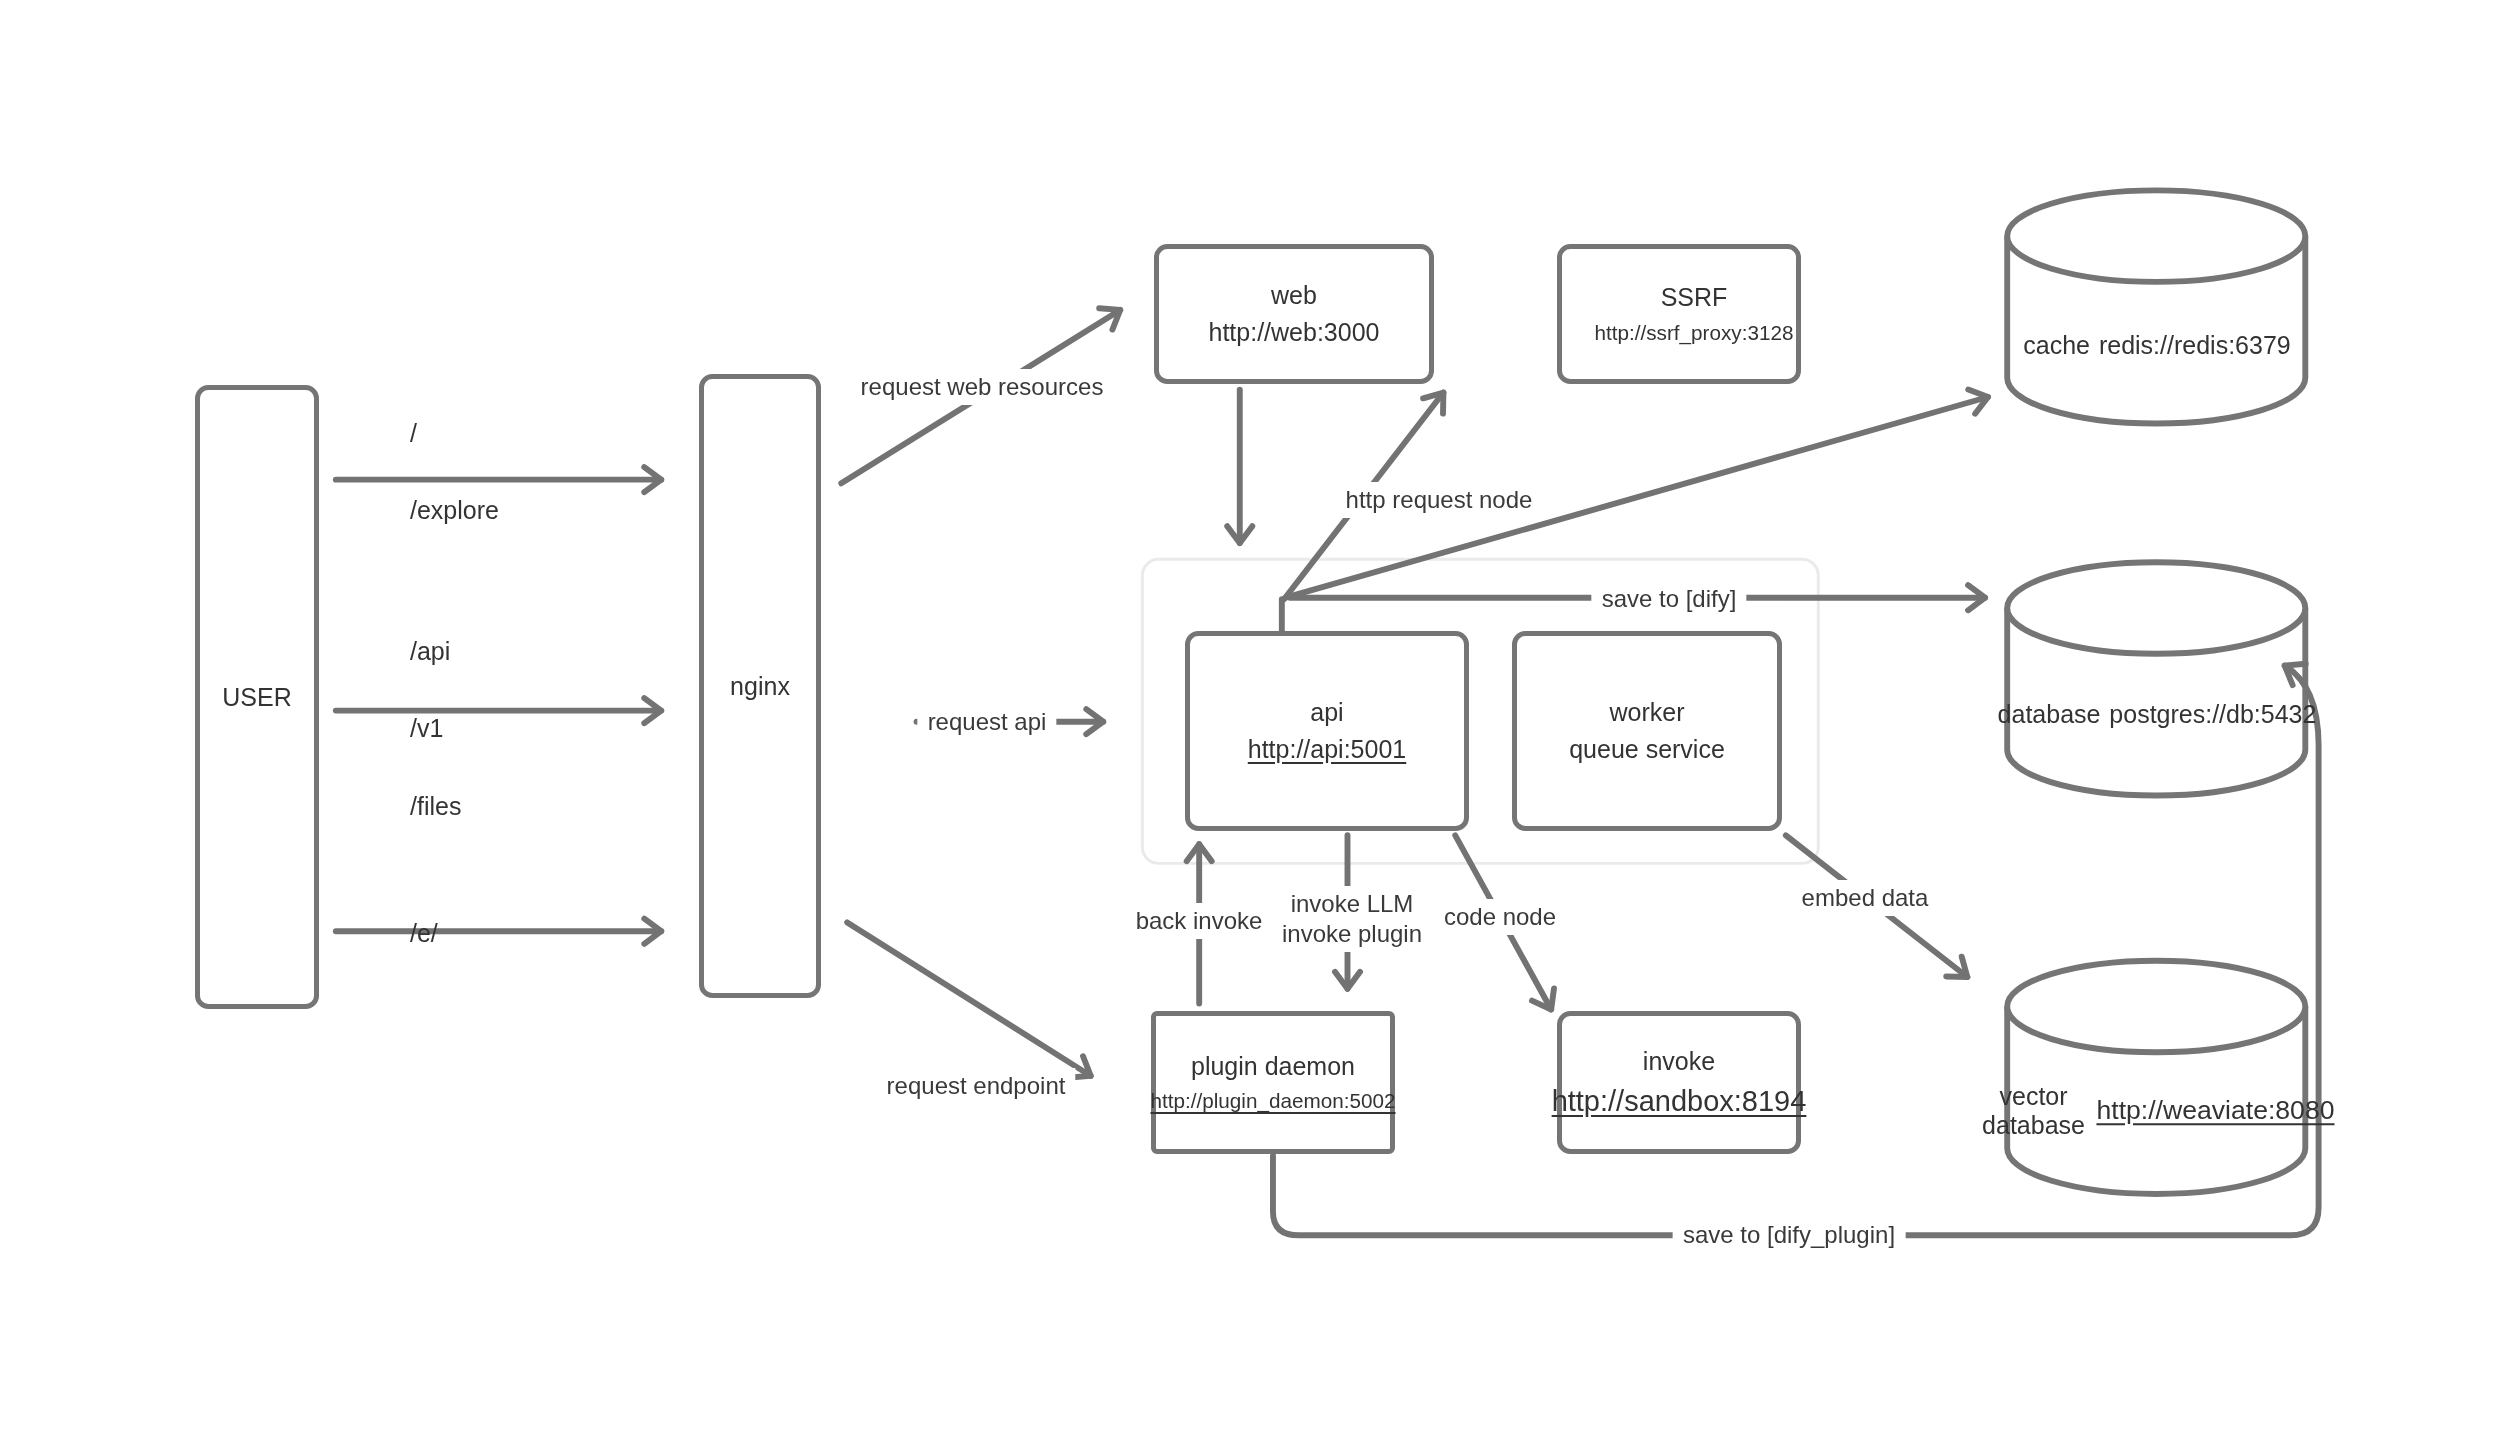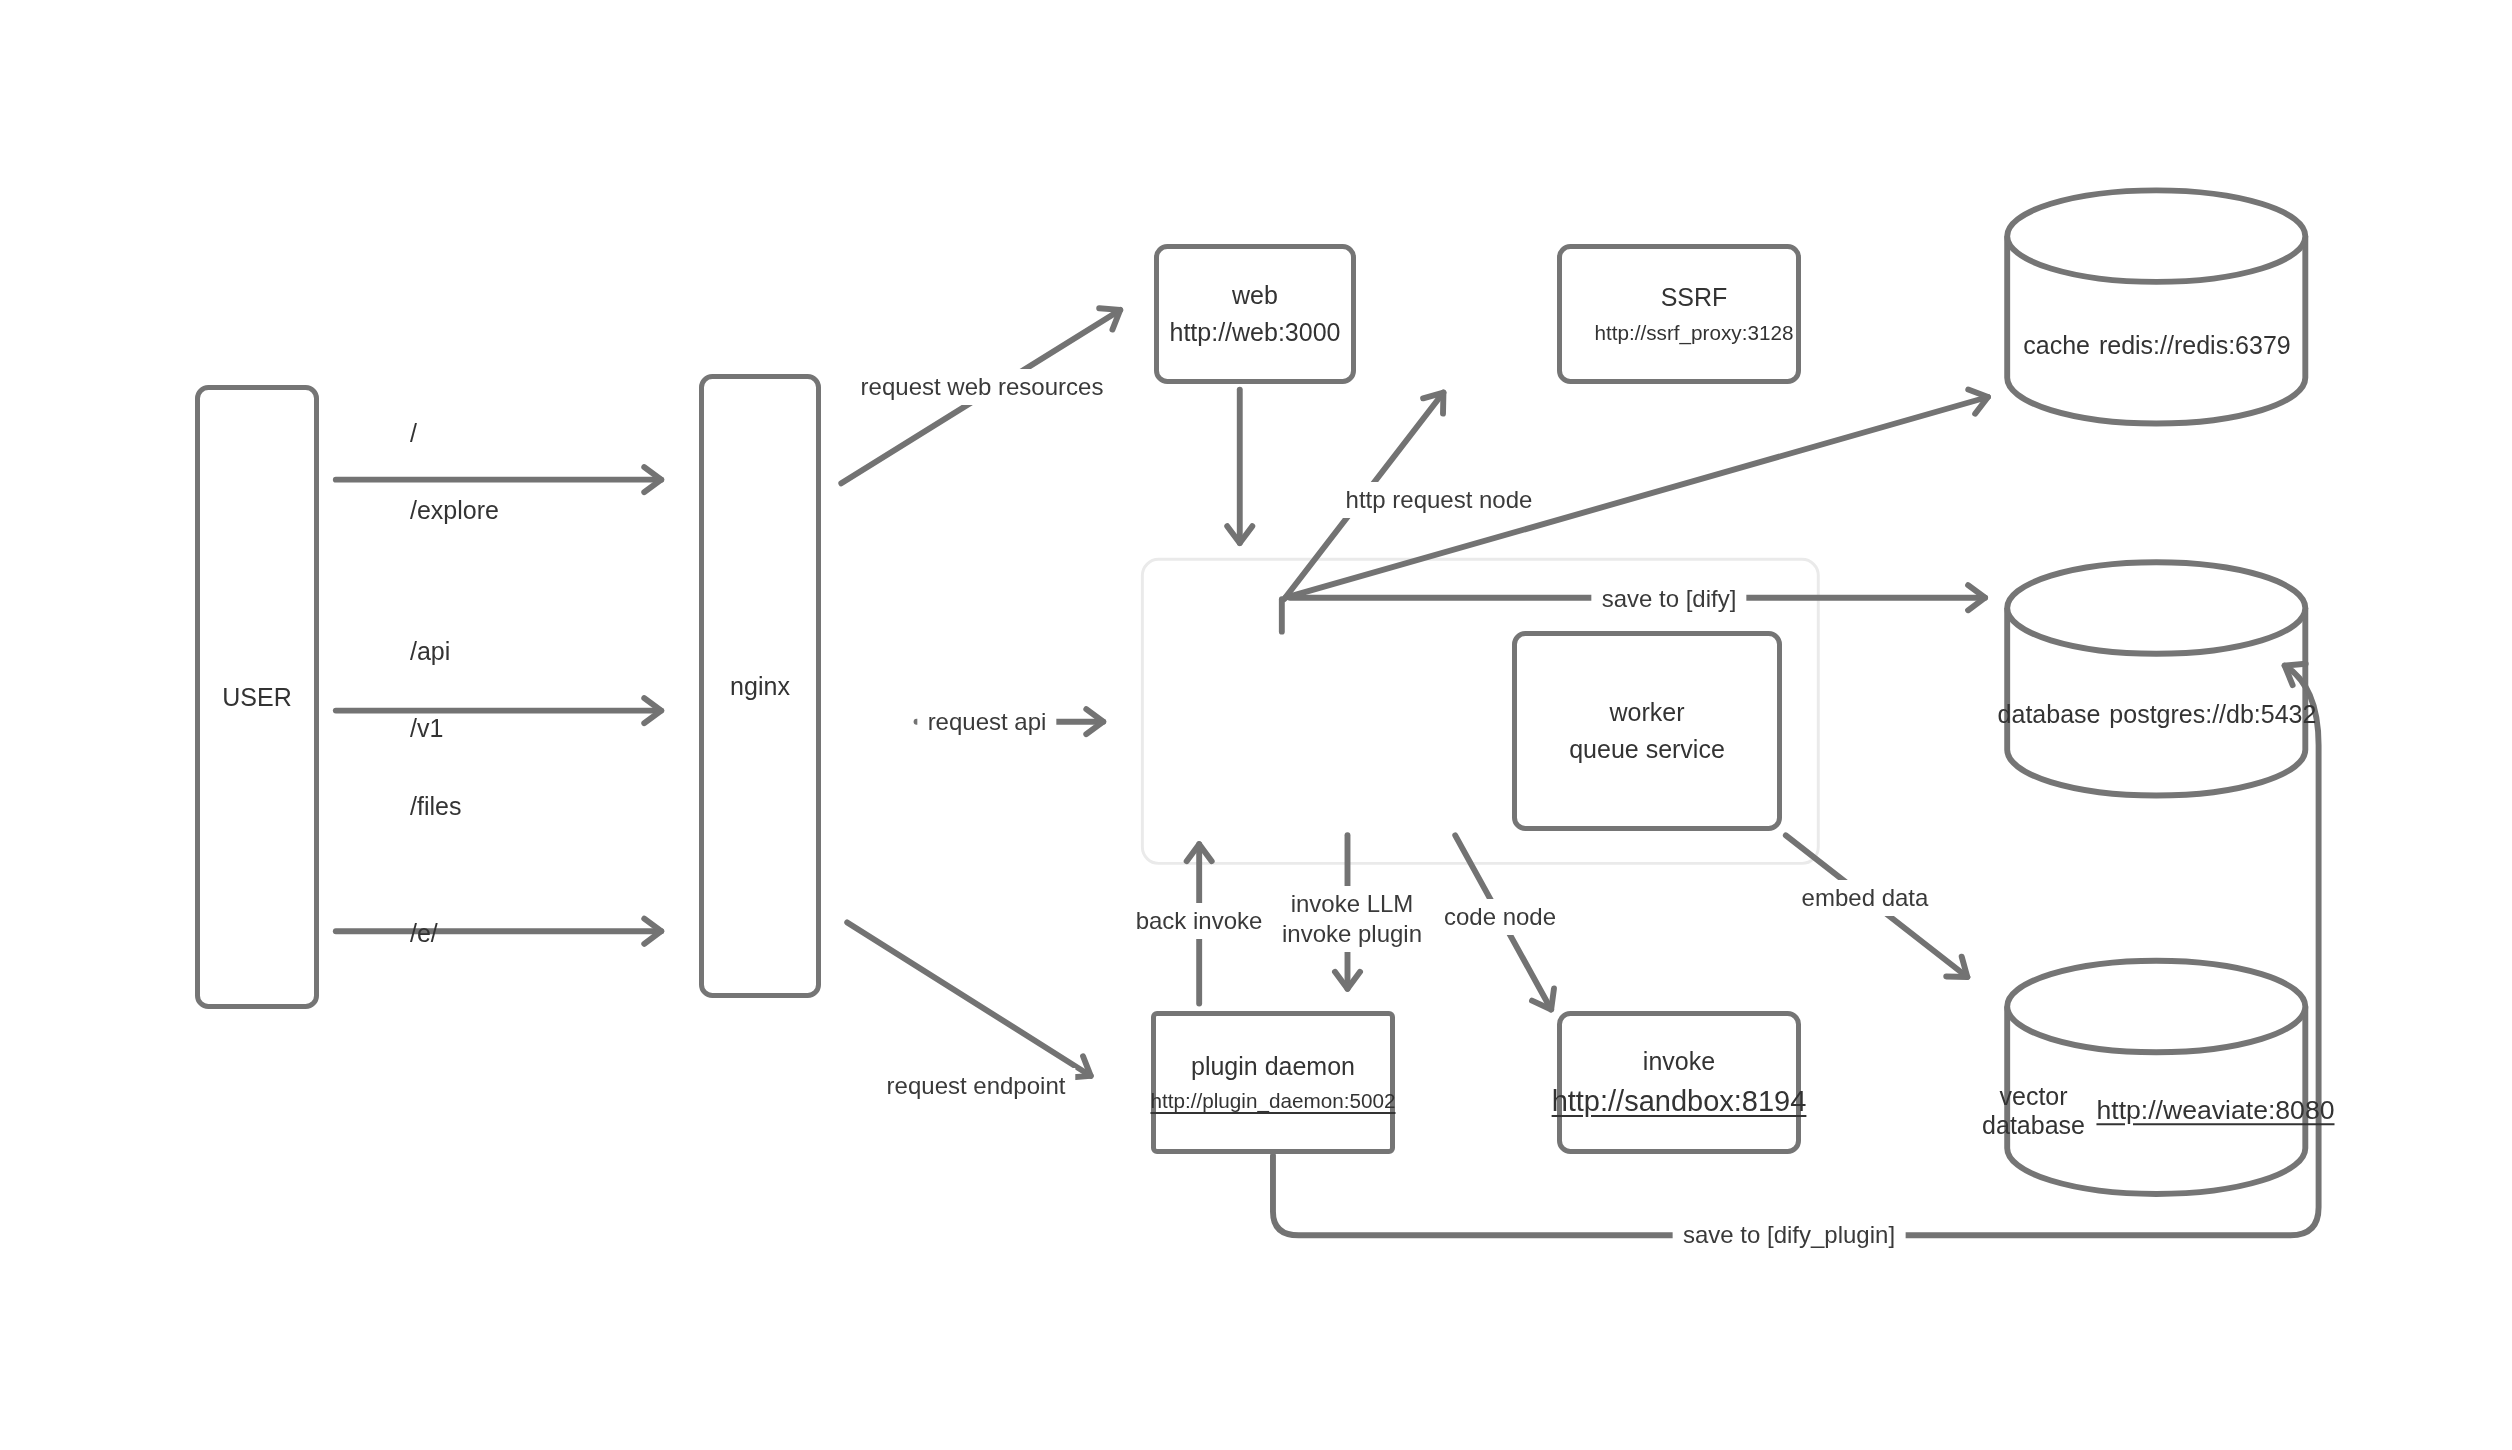--- a/index.html
+++ b/index.html
@@ -86,30 +86,34 @@
   </svg>
 
   <div class="node" style="left:195px;top:385px;width:124px;height:624px;">
     <div class="node-title">USER</div>
   </div>
 
   <div class="node" style="left:699px;top:374px;width:122px;height:624px;">
     <div class="node-title">nginx</div>
   </div>
 
-  <div class="node" style="left:1154px;top:244px;width:202px;height:140px;">
+  <div class="node" style="left:1154px;top:244px;width:280px;height:140px;">
     <div class="node-title">web</div>
     <div class="sub">http://web:3000</div>
   </div>
 
   <div class="node" style="left:1557px;top:244px;width:244px;height:140px;padding-left:30px;">
     <div class="node-title">SSRF</div>
     <div class="sub sub-sm">http://ssrf_proxy:3128</div>
   </div>
 
+  <div class="node" style="left:1185px;top:631px;width:284px;height:200px;">
+    <div class="node-title">api</div>
+    <div class="sub u">http://api:5001</div>
+  </div>
 
   <div class="node" style="left:1512px;top:631px;width:270px;height:200px;">
     <div class="node-title">worker</div>
     <div class="sub">queue service</div>
   </div>
 
   <div class="node" style="left:1151px;top:1011px;width:244px;height:143px;border-radius:6px;">
     <div class="node-title">plugin daemon</div>
     <div class="sub sub-sm u">http://plugin_daemon:5002</div>
   </div>

